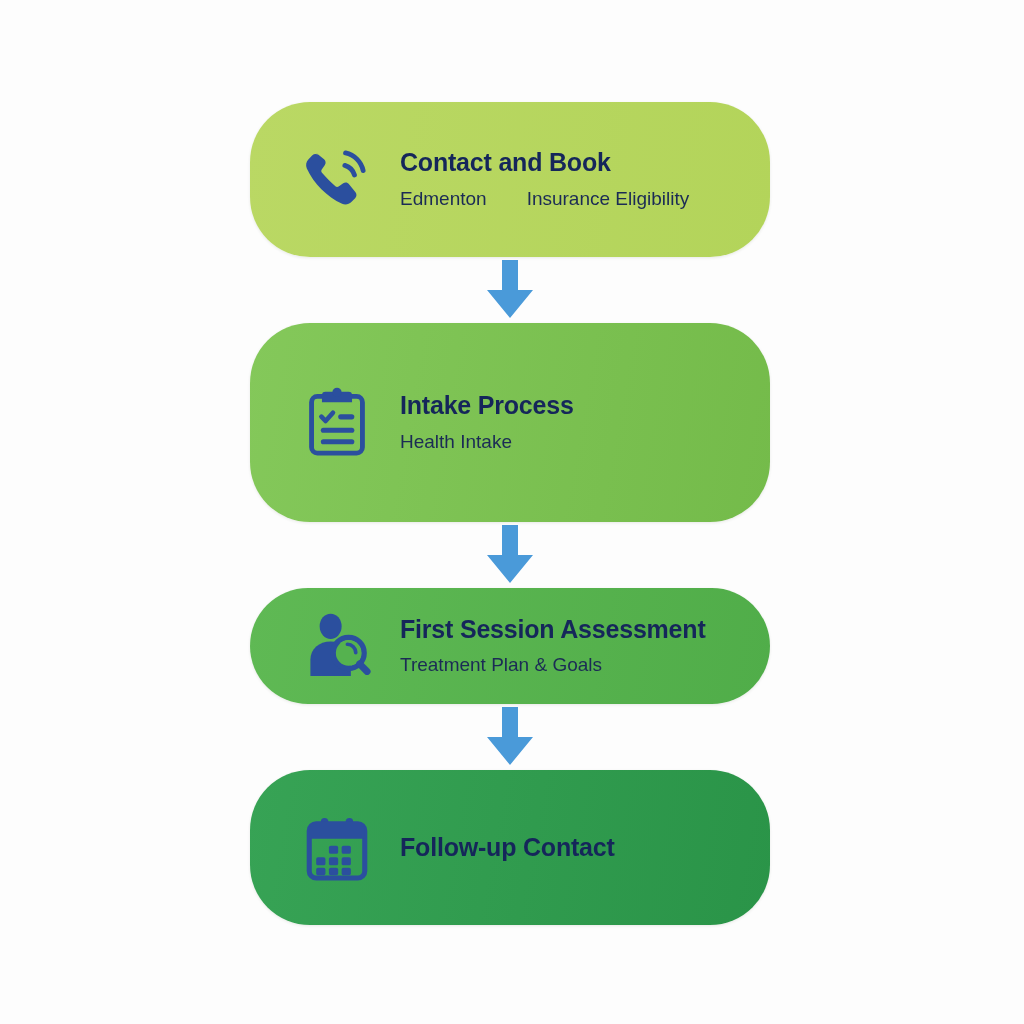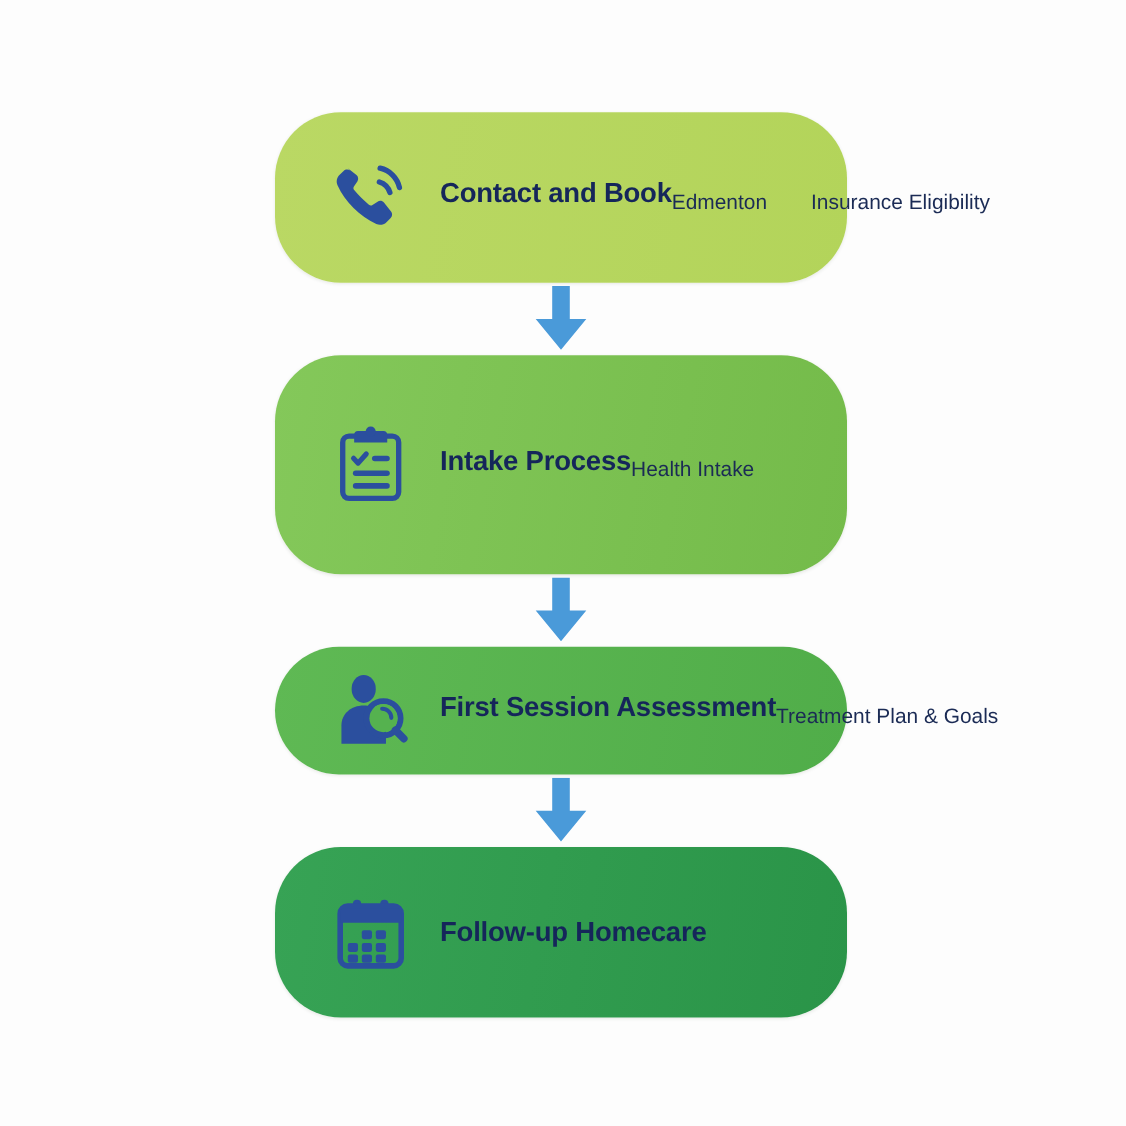--- a/index.html
+++ b/index.html
@@ -67,21 +67,21 @@
   }
   .card-icon svg {
     width: 74px;
     height: 74px;
     display: block;
   }
 
   .card-text {
     margin-left: 24px;
     display: flex;
-    flex-direction: row;
+    flex-direction: column;
     justify-content: space-between;
   }
   .card-title {
     font-size: 25px;
     font-weight: bold;
     color: #15265a;
     letter-spacing: -0.2px;
     line-height: 1.1;
     white-space: nowrap;
   }
@@ -204,18 +204,18 @@
           <rect x="36" y="30" width="8" height="7" rx="1.6" fill="#2b4f9e"></rect>
           <rect x="14" y="40" width="8" height="7" rx="1.6" fill="#2b4f9e"></rect>
           <rect x="25" y="40" width="8" height="7" rx="1.6" fill="#2b4f9e"></rect>
           <rect x="36" y="40" width="8" height="7" rx="1.6" fill="#2b4f9e"></rect>
           <rect x="14" y="49" width="8" height="6.5" rx="1.6" fill="#2b4f9e"></rect>
           <rect x="25" y="49" width="8" height="6.5" rx="1.6" fill="#2b4f9e"></rect>
           <rect x="36" y="49" width="8" height="6.5" rx="1.6" fill="#2b4f9e"></rect>
         </svg>
       </div>
       <div class="card-text">
-        <div class="card-title">Follow-up Homecare</div>
+        <div class="card-title">Follow-up Contact</div>
       </div>
     </div>
 
   </div>
 </div>
 
 </body></html>

